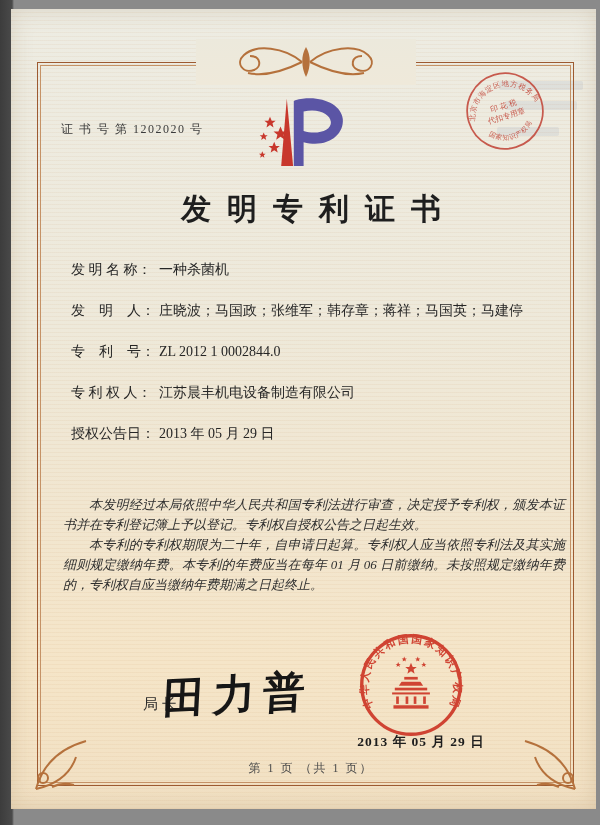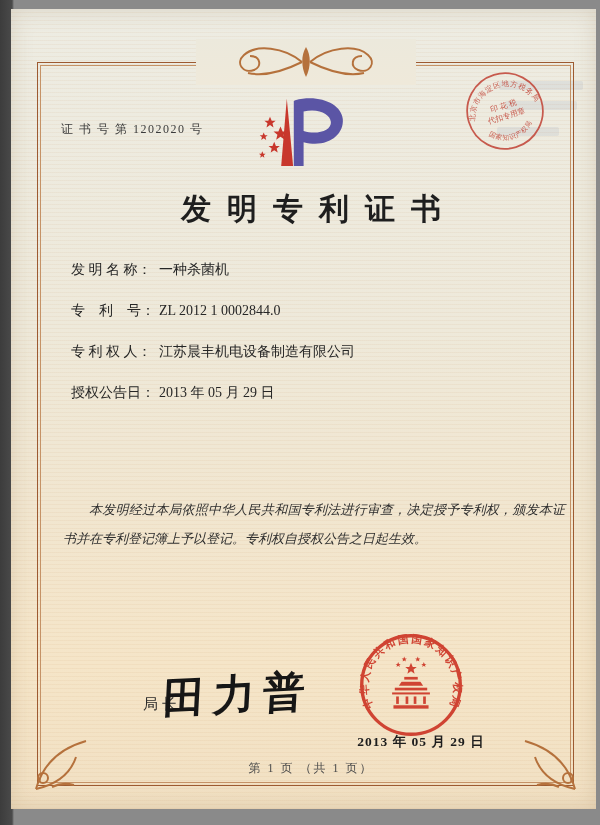--- a/index.html
+++ b/index.html
@@ -30,21 +30,21 @@
   .corner.br{right:-8px;bottom:-10px;transform:scaleX(-1);}
   .abs{position:absolute;}
   .cert-no{left:50px;top:112px;font-size:12px;letter-spacing:1.5px;color:#3b3b3b;}
   .logo{left:238px;top:82px;width:105px;height:80px;}
   .tax-stamp{left:452px;top:60px;width:84px;height:84px;transform:rotate(-17deg);opacity:.88;}
   .title{left:0;top:180px;width:600px;text-align:center;font-size:30px;font-weight:600;
     letter-spacing:16px;text-indent:16px;color:#1e1e1e;}
   .fields{left:60px;top:252px;width:490px;}
   .field{height:41px;font-size:14px;color:#262626;white-space:nowrap;}
   .field .lbl{display:inline-block;min-width:88px;font-family:Liberation Serif, serif;}
-  .body-text{left:52px;top:486px;width:502px;font-size:13px;line-height:29px;color:#2e2e2e;
+  .body-text{left:52px;top:486px;width:502px;font-size:13px;line-height:20px;color:#2e2e2e;
     font-style:italic;text-align:justify;}
   .body-text p{margin:0;text-indent:2em;}
   .director{left:112px;top:686px;font-size:15px;letter-spacing:4px;color:#2a2a2a;margin-left:20px;}
   .signature{left:152px;top:658px;font-size:42px;font-weight:700;color:#161616;
     transform:rotate(-3deg) skewX(-6deg);letter-spacing:8px;white-space:nowrap;}
   .office-seal{left:346px;top:622px;width:108px;height:108px;opacity:.92;}
   .seal-date{left:340px;top:724px;width:140px;text-align:center;font-size:13.5px;
     letter-spacing:1px;color:#1d1d1d;font-weight:600;}
   .footer{left:0;top:751px;width:600px;text-align:center;font-size:12px;
     letter-spacing:2px;color:#4a4a4a;}
@@ -128,32 +128,36 @@
       </g>
     </svg>
 
     <div class="abs title">发明专利证书</div>
 
     <div class="abs fields">
       <div class="field">
         <span class="lbl">发 明 名 称：</span><span>一种杀菌机</span>
       </div>
       <div class="field">
+        <span class="lbl">发　明　人：</span><span>庄晓波；马国政；张维军；韩存章；蒋祥；马国英；马建停</span>
+      </div>
+      <div class="field">
         <span class="lbl">专　利　号：</span><span>ZL 2012 1 0002844.0</span>
       </div>
       <div class="field">
         <span class="lbl">专 利 权 人：</span><span>江苏晨丰机电设备制造有限公司</span>
       </div>
       <div class="field">
         <span class="lbl">授权公告日：</span><span>2013 年 05 月 29 日</span>
       </div>
     </div>
 
     <div class="abs body-text">
       <p>本发明经过本局依照中华人民共和国专利法进行审查，决定授予专利权，颁发本证书并在专利登记簿上予以登记。专利权自授权公告之日起生效。</p>
+      <p>本专利的专利权期限为二十年，自申请日起算。专利权人应当依照专利法及其实施细则规定缴纳年费。本专利的年费应当在每年 01 月 06 日前缴纳。未按照规定缴纳年费的，专利权自应当缴纳年费期满之日起终止。</p>
     </div>
 
     <div class="abs director">局长</div>
     <div class="abs signature">田力普</div>
 
     <svg class="abs office-seal" viewBox="0 0 160 160">
       <defs>
         <path id="sealRing" d="M 21,106 A 64,64 0 1 1 139,106" fill="none"></path>
         <path id="star2" d="M0,-9 L2.6,-2.8 L8.6,-2.8 L3.8,1.1 L5.3,7.3 L0,3.6 L-5.3,7.3 L-3.8,1.1 L-8.6,-2.8 L-2.6,-2.8 Z"></path>
       </defs>

